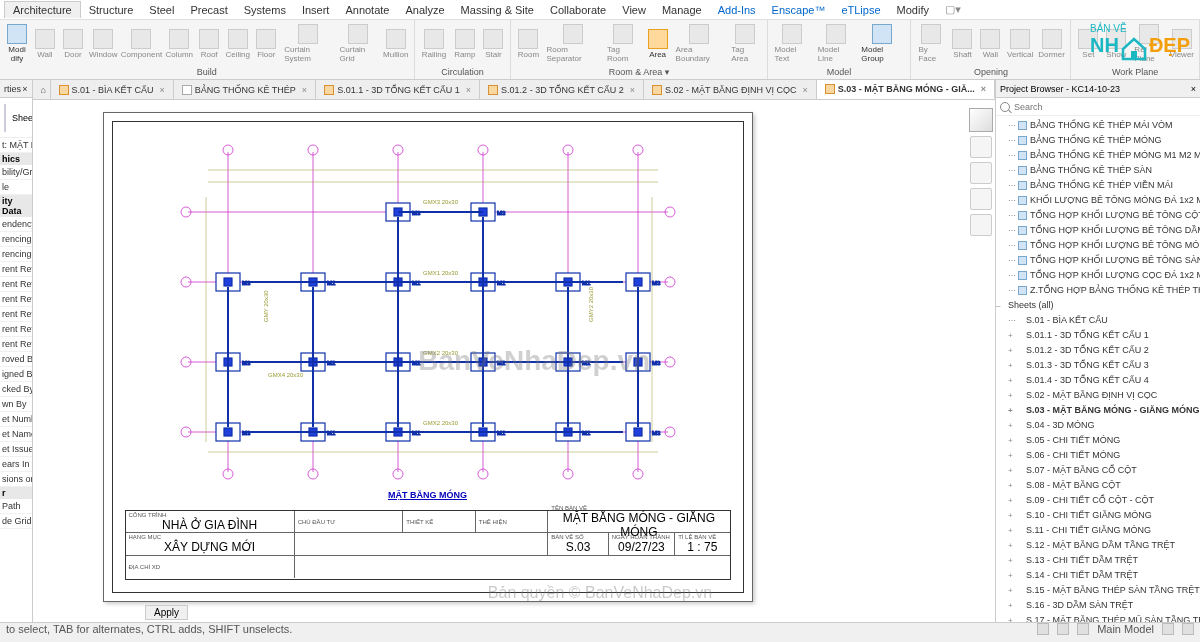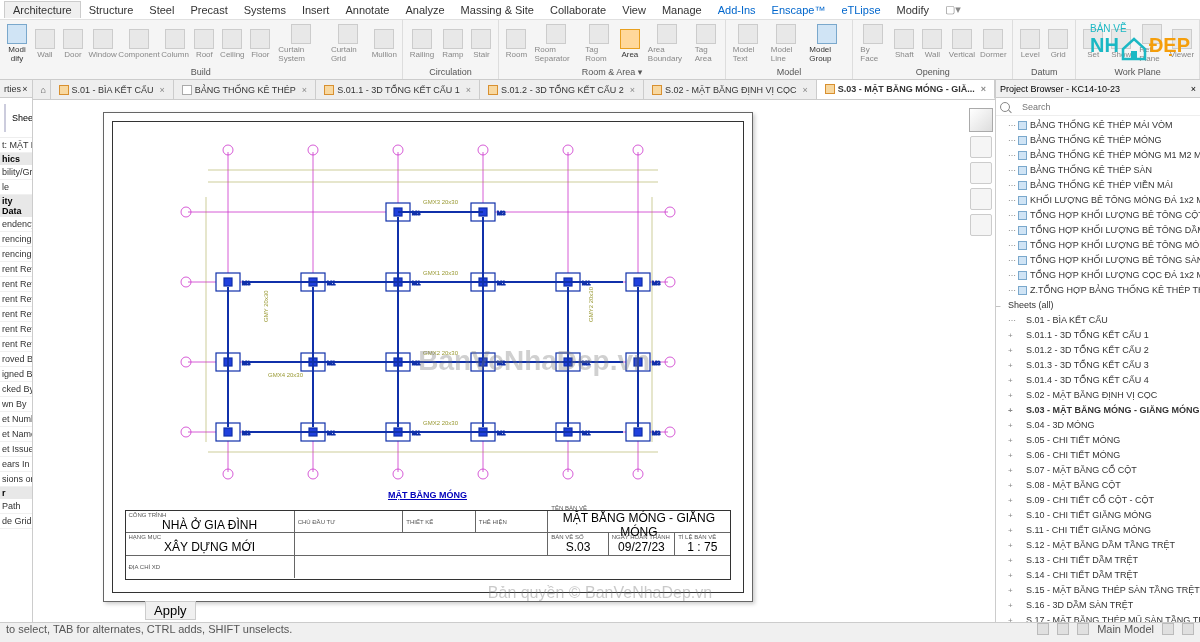--- a/index.html
+++ b/index.html
@@ -34,21 +34,21 @@
 
 
 .props { width: 185px; background: #fff; border-right: 1px solid #ccc; font-size: 9px; overflow: hidden; }
 .props-head { height: 18px; background: #f0f0f0; border-bottom: 1px solid #ccc; display: flex; align-items: center; justify-content: space-between; padding: 0 4px; color: #333; }
 .props-thumb { height: 40px; display: flex; align-items: center; gap: 6px; padding: 4px; border-bottom: 1px solid #eee; }
 .props-thumb .ticon { width: 28px; height: 28px; background: #eef; border: 1px solid #ccd; }
 .props-row { display: flex; height: 15px; align-items: center; border-bottom: 1px solid #f0f0f0; padding: 0 2px; }
 .props-row .plabel { flex: 0 0 78px; color: #333; overflow: hidden; white-space: nowrap; }
 .props-row .pval { flex: 1; color: #333; overflow: hidden; white-space: nowrap; }
 .props-section { background: #e8e8e8; font-weight: bold; padding: 1px 2px; font-size: 9px; }
-.props-apply { position: absolute; bottom: 22px; left: 145px; font-size: 13px; padding: 1px 8px; background: #f0f0f0; border: 1px solid #ccc; margin-top: 11px; }
+.props-apply { position: absolute; bottom: 22px; left: 145px; font-size: 10px; padding: 1px 8px; background: #f0f0f0; border: 1px solid #ccc; margin-top: 11px; }
 
 
 .canvas-wrap { flex: 1; background: #fff; position: relative; display: flex; flex-direction: column; }
 .tabs-bar { height: 20px; background: #f5f5f5; border-bottom: 1px solid #ccc; display: flex; align-items: stretch; font-size: 9px; }
 .doc-tab { padding: 3px 8px; border-right: 1px solid #ccc; display: flex; align-items: center; gap: 3px; color: #333; background: #eee; white-space: nowrap; }
 .doc-tab.active { background: #fff; border-bottom: 1px solid #fff; font-weight: bold; }
 .doc-tab .xclose { color: #888; margin-left: 3px; }
 .doc-tab .dicon { width: 10px; height: 10px; background: #fff; border: 1px solid #aaa; }
 .doc-tab .dicon.o { background: #f8d8a0; border-color: #d89030; }
 
@@ -70,21 +70,21 @@
 .tb-cell:last-child { border-right: none; }
 .tb-cell .lbl { font-size: 6px; color: #555; }
 .tb-cell .val { font-size: 12px; font-weight: normal; text-align: center; }
 
 .watermark { position: absolute; left: 50%; top: 50%; transform: translate(-50%,-50%); font-size: 28px; color: rgba(120,120,120,0.35); font-weight: bold; white-space: nowrap; padding-left: 41px; }
 .watermark2 { position: absolute; left: 50%; bottom: 40px; transform: translateX(-50%); font-size: 16px; color: rgba(120,120,120,0.4); white-space: nowrap; }
 
 
 .browser { width: 205px; background: #fff; border-left: 1px solid #ccc; font-size: 9px; display: flex; flex-direction: column; }
 .browser-head { height: 18px; background: #f0f0f0; border-bottom: 1px solid #ccc; display: flex; align-items: center; padding: 0 4px; justify-content: space-between; }
-.browser-search { height: 18px; border-bottom: 1px solid #eee; display: flex; align-items: center; padding: 0 4px; gap: 12px; }
+.browser-search { height: 18px; border-bottom: 1px solid #eee; display: flex; align-items: center; padding: 0 4px; gap: 4px; }
 .browser-search input { flex: 1; border: none; font-size: 9px; outline: none; }
 .tree { flex: 1; overflow: auto; padding: 2px 0; }
 .tree-item { padding: 1px 4px 1px 22px; white-space: nowrap; overflow: hidden; color: #333; position: relative; line-height: 13px; }
 .tree-item.l1 { padding-left: 12px; }
 .tree-item.l2 { padding-left: 30px; }
 .tree-item.bold { font-weight: bold; }
 .tree-item .ticon2 { display: inline-block; width: 9px; height: 9px; background: #d0e4f5; border: 1px solid #7aa8cc; margin-right: 3px; vertical-align: middle; }
 .tree-item .exp { position: absolute; left: 12px; top: 1px; color: #888; font-size: 8px; }
 .tree-item.l1 .exp { left: 0; }
 
@@ -259,33 +259,20 @@
         <div class="ribbon-item">
           <div class="ribbon-icon"></div>
           <span>Vertical</span>
         </div>
         <div class="ribbon-item">
           <div class="ribbon-icon"></div>
           <span>Dormer</span>
         </div>
       </div>
       <div class="ribbon-label">Opening</div>
-    </div>
-    <div class="ribbon-group">
-      <div class="ribbon-items">
-        <div class="ribbon-item">
-          <div class="ribbon-icon"></div>
-          <span>Level</span>
-        </div>
-        <div class="ribbon-item">
-          <div class="ribbon-icon"></div>
-          <span>Grid</span>
-        </div>
-      </div>
-      <div class="ribbon-label">Datum</div>
     </div>
     <div class="ribbon-group">
       <div class="ribbon-items">
         <div class="ribbon-item">
           <div class="ribbon-icon"></div>
           <span>Set</span>
         </div>
         <div class="ribbon-item">
           <div class="ribbon-icon"></div>
           <span>Show</span>

